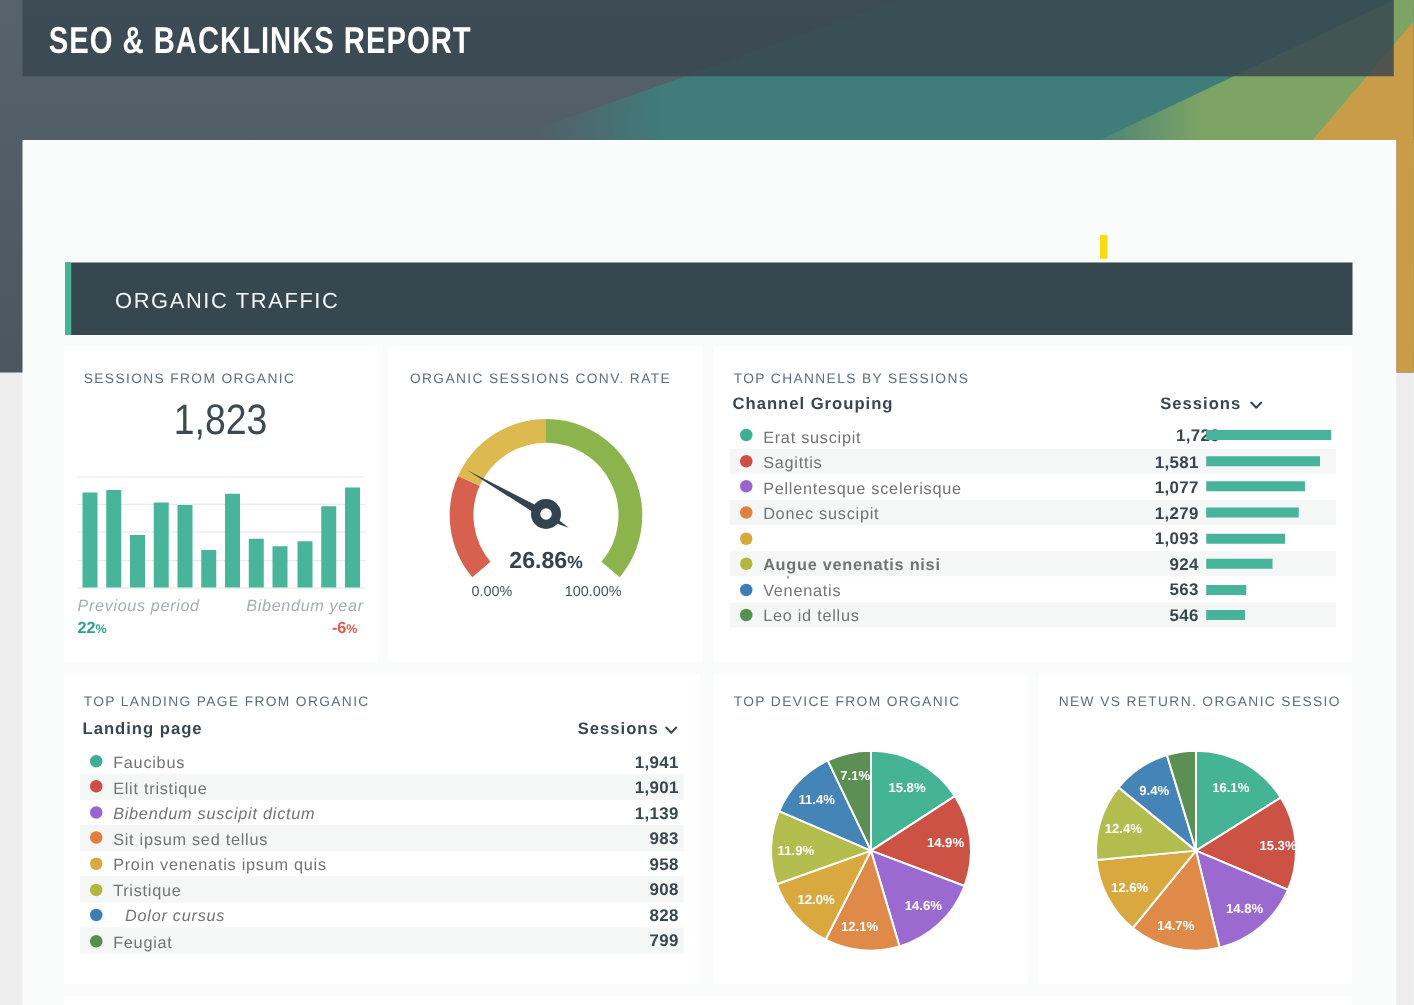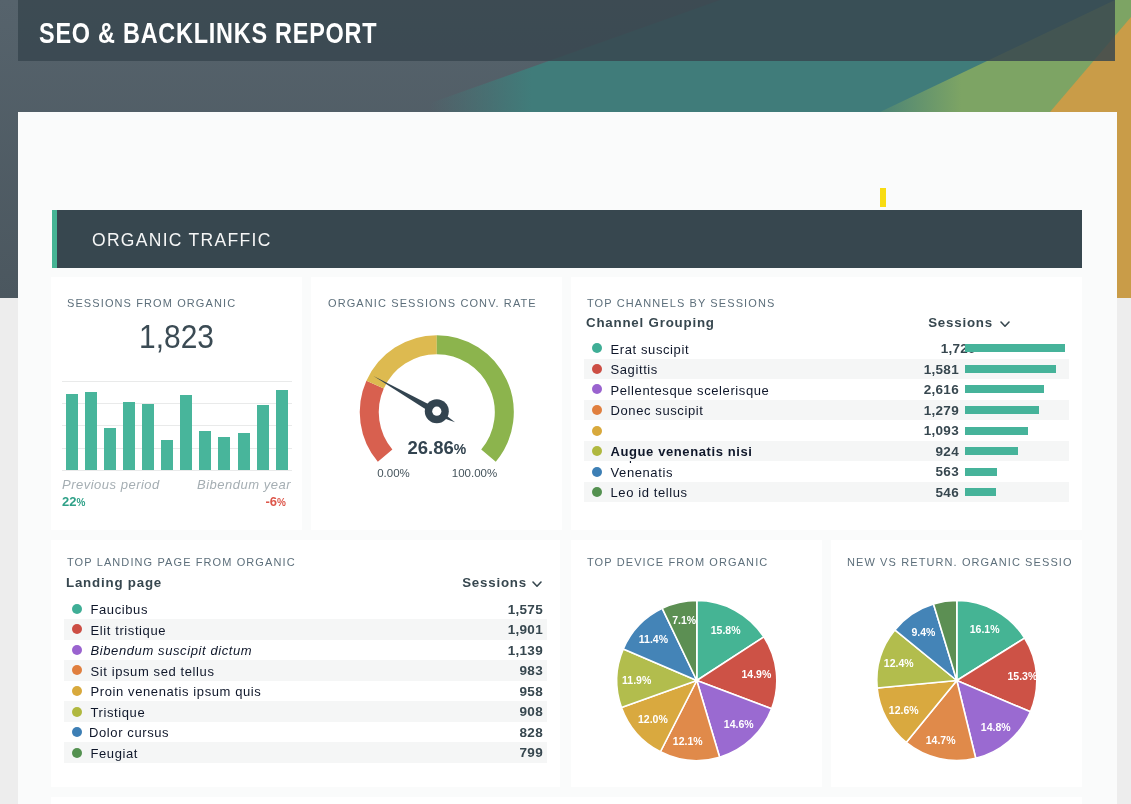--- a/index.html
+++ b/index.html
@@ -30,21 +30,21 @@
 .bignum { position:absolute; left:51px; top:319px; width:251px; text-align:center; line-height:34px;
   font-size:34px; color:#3b4b54; transform:scaleX(0.88); transform-origin:center top; }
 .grid { position:absolute; left:62px; width:229.5px; height:1px; background:#e9eaea; }
 .bar { position:absolute; width:12px; background:#48b59b; }
 .sub { position:absolute; font-size:13px; color:#a5aeb3; letter-spacing:0.5px;font-style:italic; }
 .pct { position:absolute; font-size:13px; font-weight:bold; }
 
 .th { position:absolute; font-size:13.3px; font-weight:bold; color:#37474f; white-space:nowrap; letter-spacing:0.8px; }
 .rowband { position:absolute; background:#f5f6f6; }
 .dot { position:absolute; width:10px; height:10px; border-radius:50%; }
-.rlabel { position:absolute; font-size:13px; color:#0f172a; white-space:nowrap; letter-spacing:0.6px; }
+.rlabel { position:absolute; font-size:13px; color:#737373; white-space:nowrap; letter-spacing:0.6px; }
 .rval { position:absolute; font-size:13.5px; font-weight:bold; color:#37474f; text-align:right; letter-spacing:0.3px; }
 .hbar { position:absolute; height:8px; background:#46b39a; }
 svg.icon { position:absolute; }
 </style>
 </head>
 <body>
 <div class="stage">
   <div class="cover">
     <div class="teal"></div>
     <div class="grn"></div>
@@ -118,21 +118,21 @@
   <div class="rlabel" style="left:610.5px; top:341.5px;">Erat suscipit</div>
   <div class="rval" style="left:896px; top:341.0px; width:80px;">1,729</div>
   <div class="hbar" style="left:964.5px; top:344.3px; width:100.0px;"></div>
   <div class="rowband" style="left:584px; top:358.6px; width:484.5px; height:20.55px;"></div>
   <div class="dot" style="left:591.5px; top:363.9px; background:#cc4e44;"></div>
   <div class="rlabel" style="left:610.5px; top:362.1px;">Sagittis</div>
   <div class="rval" style="left:879px; top:361.6px; width:80px;">1,581</div>
   <div class="hbar" style="left:964.5px; top:364.9px; width:91.4px;"></div>
   <div class="dot" style="left:591.5px; top:384.4px; background:#9a63cf;"></div>
   <div class="rlabel" style="left:610.5px; top:382.6px;">Pellentesque scelerisque</div>
-  <div class="rval" style="left:879px; top:382.1px; width:80px;">2,616</div>
+  <div class="rval" style="left:879px; top:382.1px; width:80px;">1,077</div>
   <div class="hbar" style="left:964.5px; top:385.4px; width:79.9px;"></div>
   <div class="rowband" style="left:584px; top:399.6px; width:484.5px; height:20.55px;"></div>
   <div class="dot" style="left:591.5px; top:404.9px; background:#e07f3e;"></div>
   <div class="rlabel" style="left:610.5px; top:403.1px;">Donec suscipit</div>
   <div class="rval" style="left:879px; top:402.6px; width:80px;">1,279</div>
   <div class="hbar" style="left:964.5px; top:405.9px; width:74.0px;"></div>
   <div class="dot" style="left:591.5px; top:425.5px; background:#d8a93c;"></div>
   <div class="rlabel" style="left:610.5px; top:423.7px;margin-top:24px;">Ut proin</div>
   <div class="rval" style="left:879px; top:423.2px; width:80px;">1,093</div>
   <div class="hbar" style="left:964.5px; top:426.5px; width:63.2px;"></div>
@@ -145,41 +145,41 @@
   <div class="rlabel" style="left:610.5px; top:464.8px;">Venenatis</div>
   <div class="rval" style="left:879px; top:464.3px; width:80px;">563</div>
   <div class="hbar" style="left:964.5px; top:467.6px; width:32.6px;"></div>
   <div class="rowband" style="left:584px; top:481.9px; width:484.5px; height:20.55px;"></div>
   <div class="dot" style="left:591.5px; top:487.2px; background:#549150;"></div>
   <div class="rlabel" style="left:610.5px; top:485.4px;">Leo id tellus</div>
   <div class="rval" style="left:879px; top:484.9px; width:80px;">546</div>
   <div class="hbar" style="left:964.5px; top:488.2px; width:31.6px;"></div>
   <div class="dot" style="left:71.5px; top:603.8px; background:#3fae96;"></div>
   <div class="rlabel" style="left:90.5px; top:602.0px;">Faucibus</div>
-  <div class="rval" style="left:463px; top:601.5px; width:80px;">1,575</div>
+  <div class="rval" style="left:463px; top:601.5px; width:80px;">1,941</div>
   <div class="rowband" style="left:64px; top:619.0px; width:482.5px; height:20.55px;"></div>
   <div class="dot" style="left:71.5px; top:624.3px; background:#cc4e44;"></div>
   <div class="rlabel" style="left:90.5px; top:622.5px;">Elit tristique</div>
   <div class="rval" style="left:463px; top:622.0px; width:80px;">1,901</div>
   <div class="dot" style="left:71.5px; top:644.9px; background:#9a63cf;"></div>
   <div class="rlabel" style="left:90.5px; top:643.1px;font-style:italic;">Bibendum suscipit dictum</div>
   <div class="rval" style="left:463px; top:642.6px; width:80px;">1,139</div>
   <div class="rowband" style="left:64px; top:660.1px; width:482.5px; height:20.55px;"></div>
   <div class="dot" style="left:71.5px; top:665.4px; background:#e07f3e;"></div>
   <div class="rlabel" style="left:90.5px; top:663.6px;">Sit ipsum sed tellus</div>
   <div class="rval" style="left:463px; top:663.1px; width:80px;">983</div>
   <div class="dot" style="left:71.5px; top:686.0px; background:#d8a93c;"></div>
   <div class="rlabel" style="left:90.5px; top:684.2px;">Proin venenatis ipsum quis</div>
   <div class="rval" style="left:463px; top:683.7px; width:80px;">958</div>
   <div class="rowband" style="left:64px; top:701.2px; width:482.5px; height:20.55px;"></div>
   <div class="dot" style="left:71.5px; top:706.5px; background:#b0b83f;"></div>
   <div class="rlabel" style="left:90.5px; top:704.8px;">Tristique</div>
   <div class="rval" style="left:463px; top:704.2px; width:80px;">908</div>
   <div class="dot" style="left:71.5px; top:727.1px; background:#3d7fb5;"></div>
-  <div class="rlabel" style="left:89px; top:725.3px;">Dolor cursus</div>
+  <div class="rlabel" style="left:100px; top:725.3px;font-style:italic;">Dolor cursus</div>
   <div class="rval" style="left:463px; top:724.8px; width:80px;">828</div>
   <div class="rowband" style="left:64px; top:742.4px; width:482.5px; height:20.55px;"></div>
   <div class="dot" style="left:71.5px; top:747.6px; background:#549150;"></div>
   <div class="rlabel" style="left:90.5px; top:745.9px;">Feugiat</div>
   <div class="rval" style="left:463px; top:745.4px; width:80px;">799</div>
   </div>
 
   <div class="ctitle" style="left:67px; top:556px;">TOP LANDING PAGE FROM ORGANIC</div>
   <div class="th" style="left:66px; top:574.8px;">Landing page</div>
   <div class="th" style="left:396px; top:574.8px; width:131px; text-align:right;">Sessions</div>

